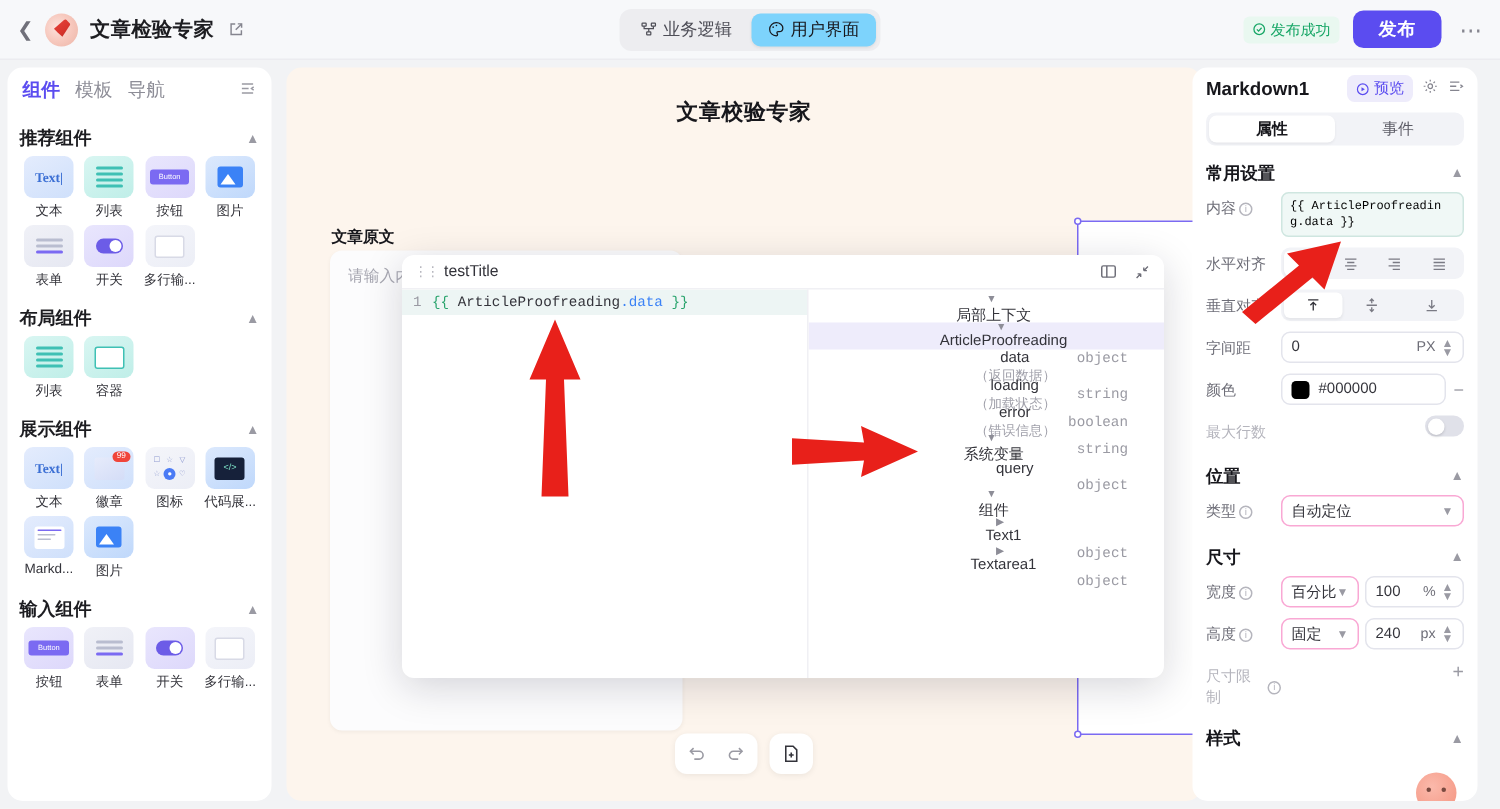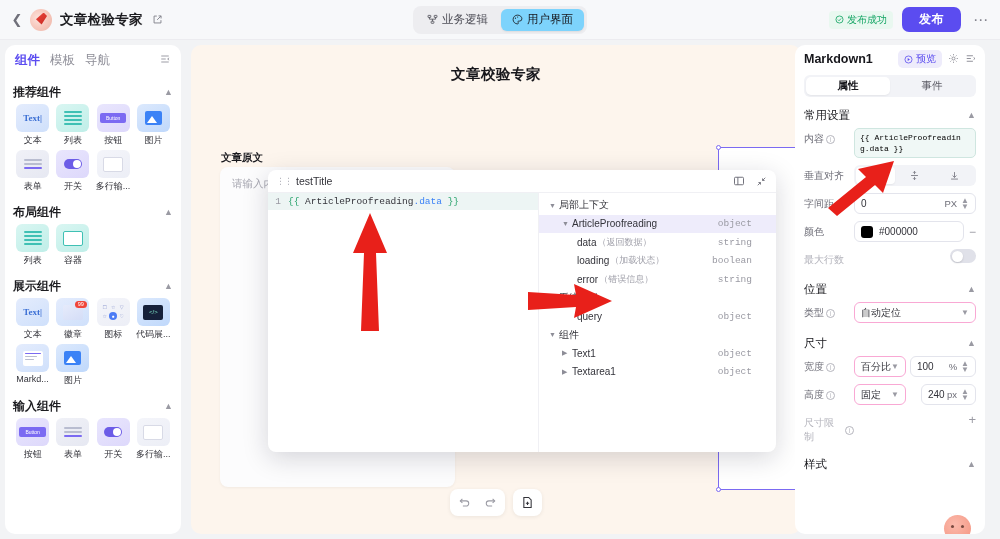--- a/index.html
+++ b/index.html
@@ -193,21 +193,21 @@
     padding: 2px 0; font-family: "Liberation Mono", "DejaVu Sans Mono", monospace;
     font-size: 9.5px; line-height: 13px;
   }
   .ln { width: 20px; text-align: right; color: #9a9aa3; padding-right: 7px; flex: none; }
   .tok-brace { color: #27a36b; }
   .tok-obj { color: #33333a; }
   .tok-prop { color: #3b82f6; }
   .md-tree { flex: 1; overflow: hidden; padding-top: 3px; font-size: 10px; }
   .tnode {
     display: flex; align-items: center; height: 18.5px; padding-left: 10px;
-    color: #33333a; cursor: pointer; white-space: nowrap;
+    color: #33333a; cursor: pointer; white-space: nowrap; flex-direction: column;
   }
   .tnode.hl { background: #eeecfb; }
   .tcaret { width: 10px; color: #8d8d97; font-size: 7px; flex: none; }
   .tcaret.empty { visibility: hidden; }
   .tlabel { }
   .tdesc { color: #a0a0aa; font-size: 9px; margin-left: 1px; }
   .ttype {
     margin-left: auto; margin-right: 24px; color: #9a9aa3; font-size: 9.5px;
     font-family: "Liberation Mono", "DejaVu Sans Mono", monospace;
   }
@@ -233,21 +233,21 @@
   }
   .rp-seg {
     flex: 1; display: flex; align-items: center; justify-content: center;
     font-size: 10.5px; color: #5c5c66; border-radius: 5px; cursor: pointer;
   }
   .rp-seg.active { background: #fff; color: #17171c; font-weight: bold; box-shadow: 0 1px 2px rgba(0,0,0,.06); font-family: Liberation Mono, monospace; }
   .rp-body { flex: 1; overflow: hidden; padding: 0 9px; }
   .rp-sec {
     display: flex; align-items: center; height: 26px; margin-top: 5px;
   }
-  .rp-sec-t { font-size: 11.5px; font-weight: normal; color: #17171c; }
+  .rp-sec-t { font-size: 11.5px; font-weight: bold; color: #17171c; }
   .rp-sec-c { margin-left: auto; color: #9a9aa3; font-size: 9px; cursor: pointer; }
   .row { display: flex; align-items: flex-start; margin-bottom: 7px; min-height: 20px; }
   .row-lb {
     width: 50px; flex: none; font-size: 10px; color: #6e6e78;
     display: flex; align-items: center; gap: 2px; padding-top: 4px;
   }
   .row-lb.dim { color: #b5b5bd; }
   .info-i {
     width: 9px; height: 9px; border-radius: 50%; border: 1px solid #b5b5bd;
     color: #b5b5bd; font-size: 6.5px; display: inline-flex;
@@ -699,20 +699,47 @@
       <div class="row">
         <div class="row-lb">
           <span>内容</span>
           <span class="info-i">i</span>
         </div>
         <div class="row-ct">
           <div class="codebox">{{ ArticleProofreading.data }}</div>
         </div>
       </div>
 
+      <div class="row">
+        <div class="row-lb">水平对齐</div>
+        <div class="row-ct">
+          <div class="seggrp">
+            <div class="segbtn active">
+              <svg width="11" height="11" viewBox="0 0 16 16" stroke="#33333a" stroke-width="1.3">
+                  <path d="M2.5 4h11M2.5 7.3h7M2.5 10.6h11M2.5 13.9h7"></path>
+                </svg>
+            </div>
+            <div class="segbtn">
+              <svg width="11" height="11" viewBox="0 0 16 16" stroke="#7a7a84" stroke-width="1.3">
+                  <path d="M2.5 4h11M4.5 7.3h7M2.5 10.6h11M4.5 13.9h7"></path>
+                </svg>
+            </div>
+            <div class="segbtn">
+              <svg width="11" height="11" viewBox="0 0 16 16" stroke="#7a7a84" stroke-width="1.3">
+                  <path d="M2.5 4h11M6.5 7.3h7M2.5 10.6h11M6.5 13.9h7"></path>
+                </svg>
+            </div>
+            <div class="segbtn">
+              <svg width="11" height="11" viewBox="0 0 16 16" stroke="#7a7a84" stroke-width="1.3">
+                  <path d="M2.5 4h11M2.5 7.3h11M2.5 10.6h11M2.5 13.9h11"></path>
+                </svg>
+            </div>
+          </div>
+        </div>
+      </div>
 
       <div class="row">
         <div class="row-lb">垂直对齐</div>
         <div class="row-ct">
           <div class="seggrp">
             <div class="segbtn active">
               <svg width="11" height="11" viewBox="0 0 16 16" fill="none" stroke="#33333a" stroke-width="1.3">
                   <path d="M3 2.8h10M8 13V5.2M5.2 8L8 5.2 10.8 8"></path>
                 </svg>
             </div>
@@ -795,21 +822,21 @@
             <span class="unit">%</span>
             <span class="stepper">▲<br>▼</span>
           </div>
         </div>
       </div>
       <div class="row">
         <div class="row-lb">
           <span>高度</span>
           <span class="info-i">i</span>
         </div>
-        <div class="row-ct" style="display:flex;gap:15px">
+        <div class="row-ct" style="display:flex;gap:4px">
           <div class="selectbox" style="flex:0 0 52px">
             <span>固定</span>
             <span class="cv">▼</span>
           </div>
           <div class="inputbox" style="flex:1">
             <span>240</span>
             <span class="unit">px</span>
             <span class="stepper">▲<br>▼</span>
           </div>
         </div>

